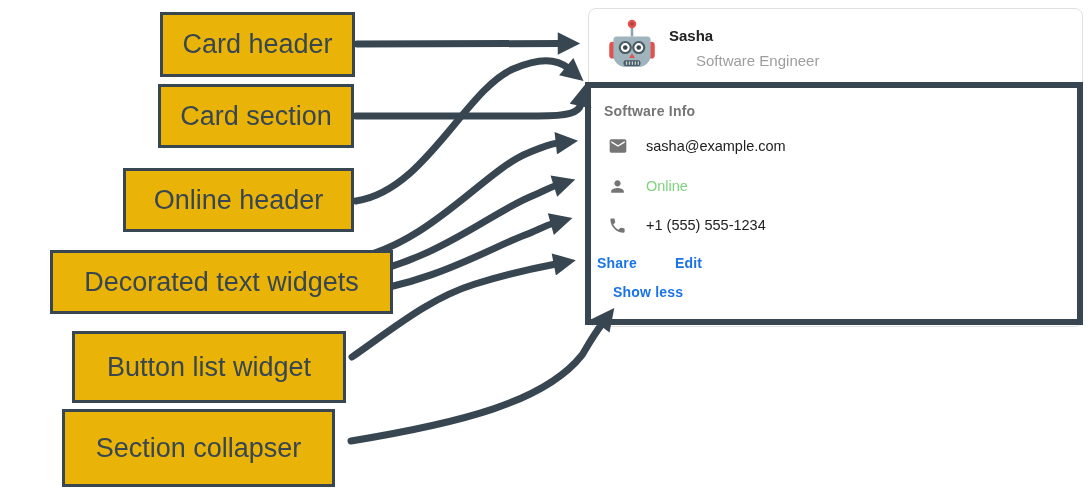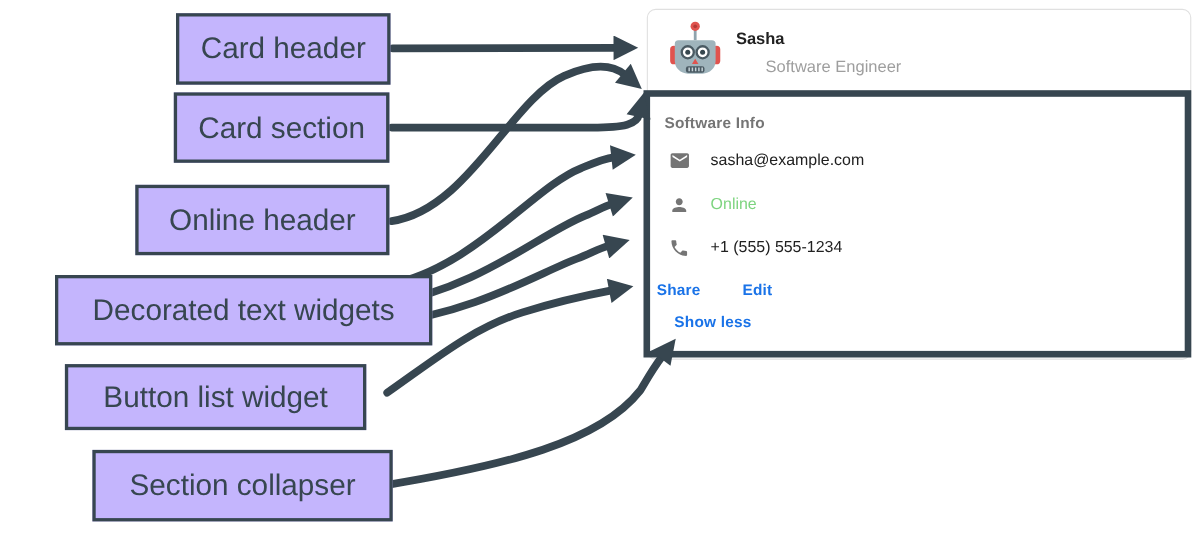--- a/index.html
+++ b/index.html
@@ -2,21 +2,21 @@
 <html style="--annotation: #374650; --link-blue: #1A73E8; --online-green: #7DD47F; --icon-gray: #757575; --title-gray: #757575; --subtitle-gray: #9E9E9E; --text-dark: #212121; --card-border: #E0E0E0; --robot-head: #9FB4BC; --robot-red: #E0534E;"><head>
 <meta charset="utf-8">
 <style>
   html,body{margin:0;padding:0;}
   body{
     width:1090px;height:494px;position:relative;background:#fff;overflow:hidden;
     font-family:"Liberation Sans","DejaVu Sans",sans-serif;
   }
   
   .callout{
-    position:absolute;box-sizing:border-box;background:#c4b5fd;
+    position:absolute;box-sizing:border-box;background:#eab308;
     border:3.5px solid var(--annotation);color:var(--annotation);
     display:flex;align-items:center;justify-content:center;
     font-size:27px;line-height:1;white-space:nowrap;z-index:10;
   }
   
   .overlay{position:absolute;left:0;top:0;width:1090px;height:494px;z-index:5;pointer-events:none;}
   
   .card{
     position:absolute;left:588px;top:8px;width:495px;height:319px;box-sizing:border-box;
     background:#fff;border:1.5px solid var(--card-border);border-radius:8px;z-index:1;
@@ -45,24 +45,24 @@
 </div>
 <div class="callout" style="left:158px;top:84px;width:196px;height:64px;text-align:center;">
   <span>Card section</span>
 </div>
 <div class="callout" style="left:123px;top:168px;width:231px;height:64px;">
   <span>Online header</span>
 </div>
 <div class="callout" style="left:13px;top:250px;width:343px;height:64px;margin-left:37px;">
   <span>Decorated text widgets</span>
 </div>
-<div class="callout" style="left:59px;top:331px;width:274px;height:60px;">
+<div class="callout" style="left:72px;top:331px;width:274px;height:72px;">
   <span>Button list widget</span>
 </div>
-<div class="callout" style="left:84px;top:409px;width:273px;height:65px;text-align:center;">
+<div class="callout" style="left:62px;top:409px;width:273px;height:78px;text-align:center;">
   <span>Section collapser</span>
 </div>
 
 <div class="card">
   <div class="card-header">
     <div class="avatar">
       <svg width="54" height="58" viewBox="0 0 64 68">
         <line x1="32" y1="12" x2="32" y2="24" stroke="#90A4AE" stroke-width="3"></line>
         <circle cx="32" cy="9" r="5" fill="#E0534E"></circle>
         <circle cx="32" cy="9" r="2" fill="#B23B37"></circle>

